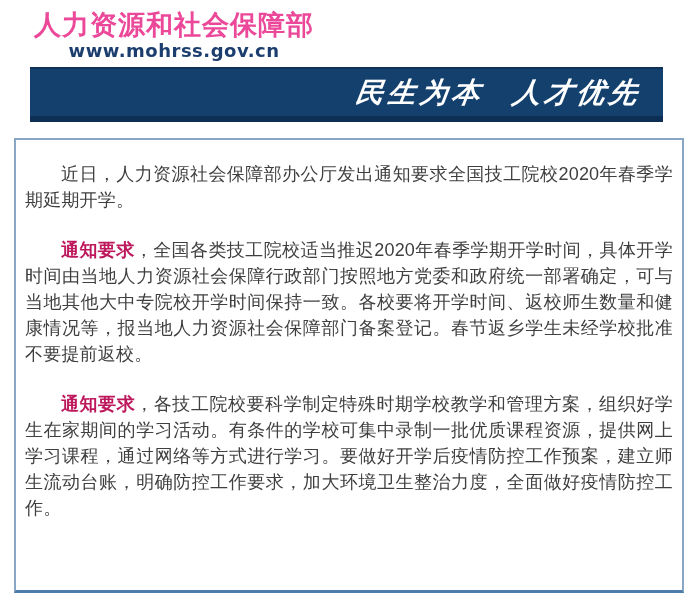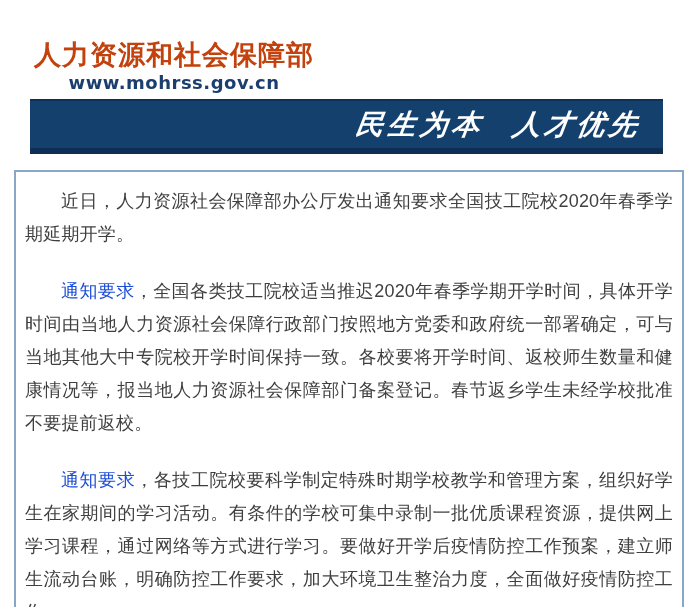--- a/index.html
+++ b/index.html
@@ -12,28 +12,27 @@
   }
   .page { width: 700px; height: 607px; position: relative; }
 
   
   .masthead {
     display: table;
     margin: 10px 0 0 34px;
     text-align: center;
   }
   .site-title {
-    font-family: Liberation Mono, monospace;
+    font-family: Liberation Sans, sans-serif;
     font-weight: 700;
     font-size: 27px;
     line-height: 30px;
-    color: #c2410c;
+    color: #ec4899;
     letter-spacing: 1px;
     white-space: nowrap;
-    margin-top: 32px;
   }
   .site-url {
     font-family: "DejaVu Sans", sans-serif;
     font-weight: 700;
     font-size: 18px;
     line-height: 22px;
     color: #1c3e6f;
     letter-spacing: 0.5px;
   }
 
@@ -69,31 +68,31 @@
     margin: 16px 0 0 14px;
     width: 670px;
     min-height: 455px;
     border: 2px solid #8aa6c5;
     border-bottom: 3px solid #4d7cab;
     padding: 13px 9px 6px 9px;
     background: #ffffff;
   }
   .para {
     font-size: 18px;
-    line-height: 33px;
+    line-height: 26px;
     color: #3f3f3f;
     text-indent: 2em;
-    margin: 0 0 24px 0;
+    margin: 8px 0 24px 0;
     text-align: justify;
     letter-spacing: 0.2px;
   }
   .para:last-child { margin-bottom: 0; }
   .para .lead {
-    font-weight: 400;
-    color: #1d4ed8;
+    font-weight: 700;
+    color: #be185d;
   }
 </style>
 </head>
 <body>
 
 <div class="page">
 
   <div class="masthead">
     <div class="site-title">人力资源和社会保障部</div>
     <div class="site-url">www.mohrss.gov.cn</div>

